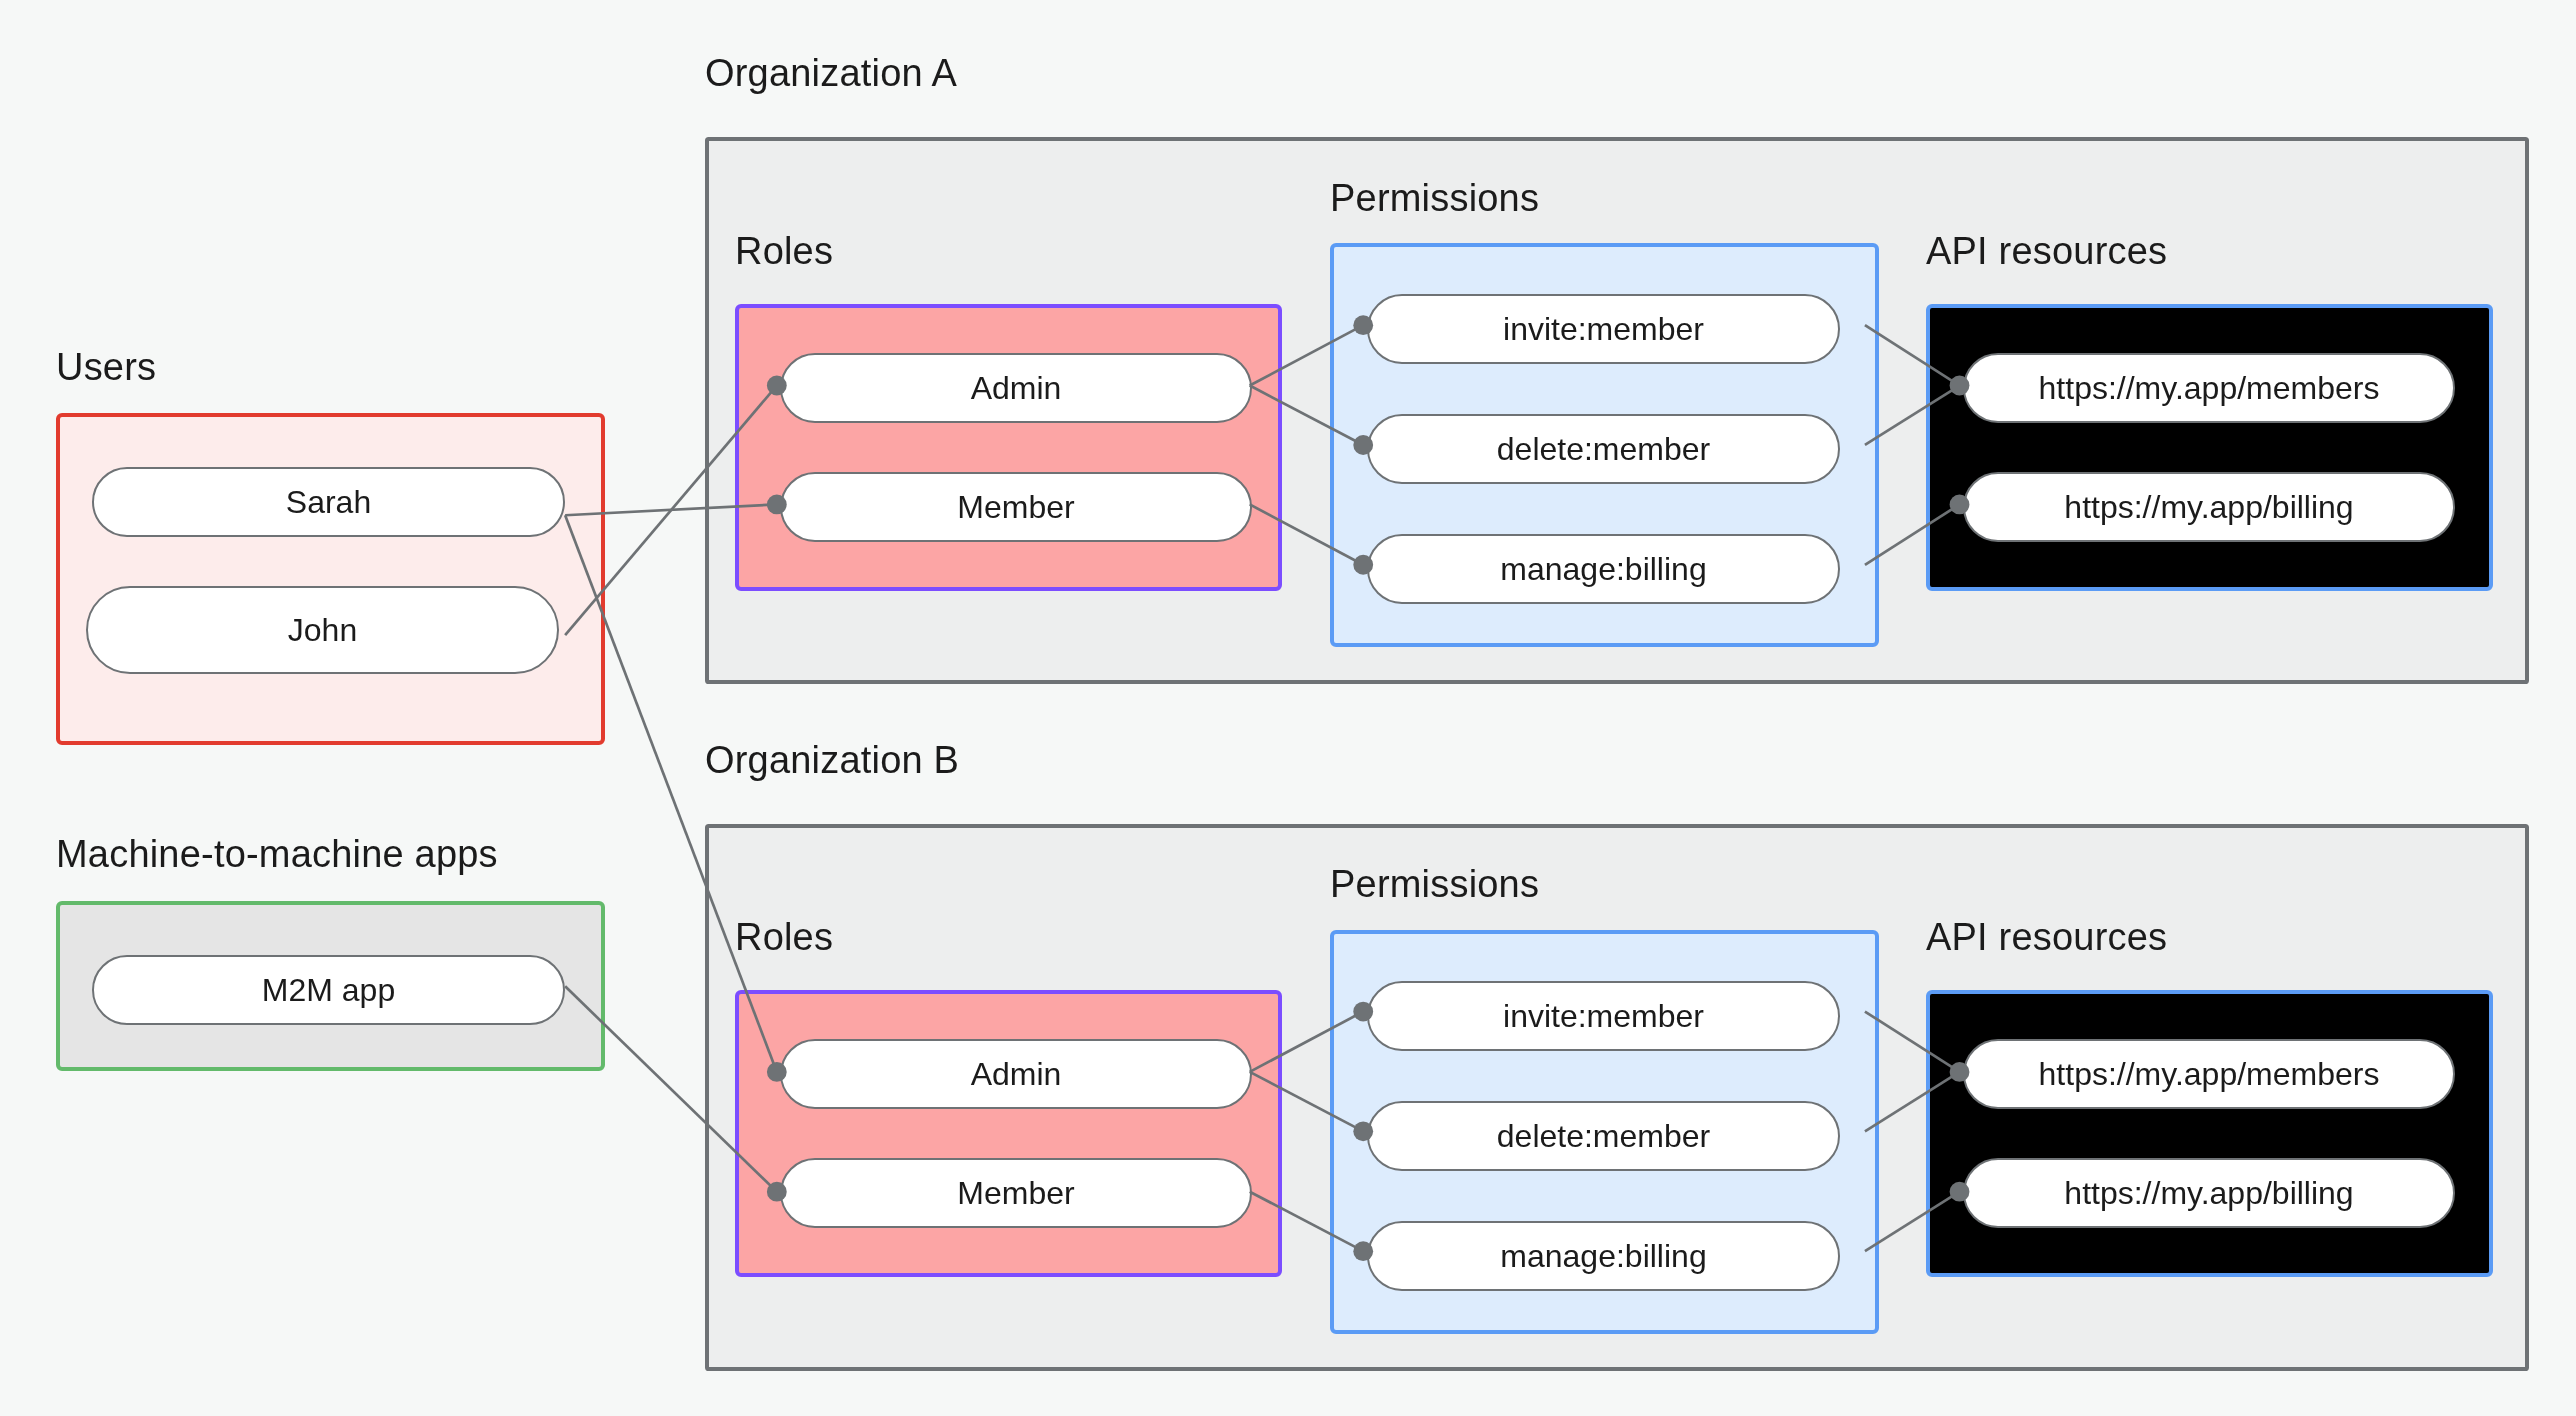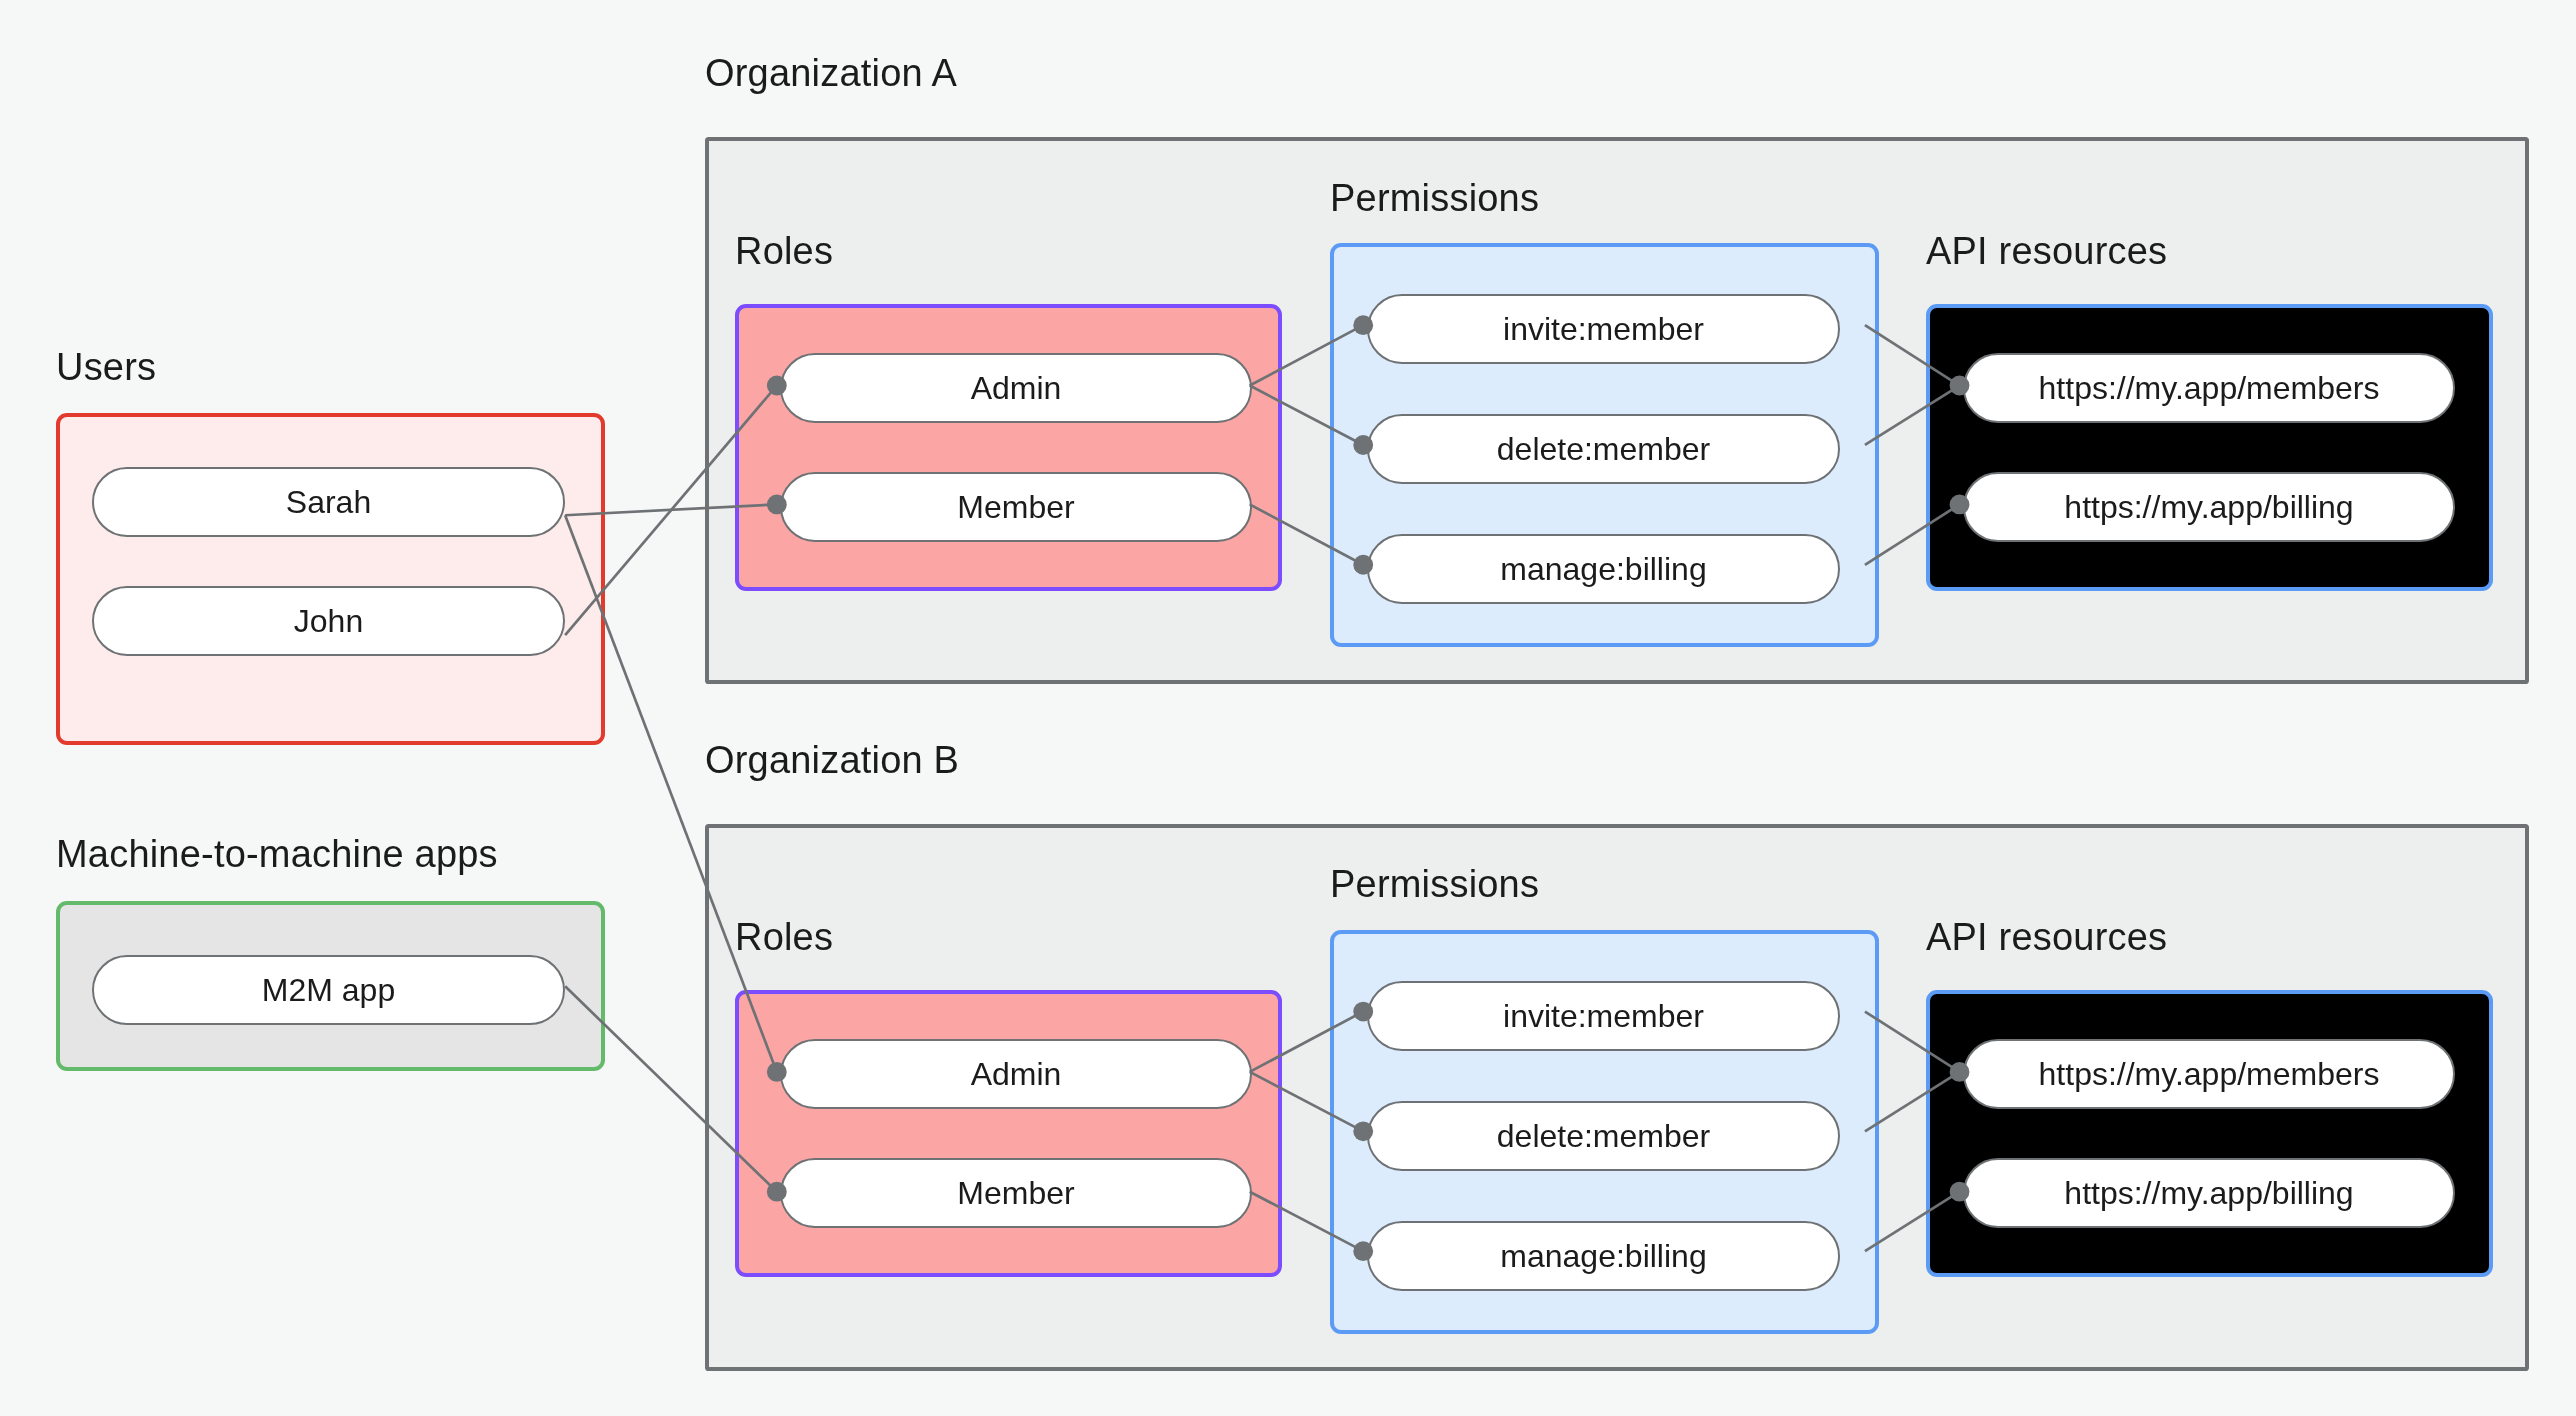--- a/index.html
+++ b/index.html
@@ -36,21 +36,21 @@
   }
   .org-box {
     position: absolute;
     background: #edeeee;
     border: 4.5px solid #6e7275;
     border-radius: 3.6px;
     z-index: 1;
   }
   .zone {
     position: absolute;
-    border-radius: 11px;
+    border-radius: 6px;
     z-index: 2;
     text-decoration: underline;
   }
   .zone.users  { background: #fdeceb; border: 4.5px solid #e23b2e; }
   .zone.m2m    { background: #e5e5e5; border: 4.5px solid #63ba6b; }
   .zone.roles  { background: #fca5a5; border: 4.5px solid #7c4dff; }
   .zone.perms  { background: #ddecfd; border: 4.5px solid #5b9bf5; }
   .zone.apis   { background: #000000; border: 4.5px solid #5b9bf5; }
   .pill {
     position: absolute;
@@ -114,21 +114,21 @@
       <circle cx="1513" cy="1389" r="11"></circle>
       <circle cx="2175" cy="1190" r="11"></circle>
       <circle cx="2175" cy="1323" r="11"></circle>
     </g>
   </svg>
 
   <div class="grp-label" style="left:56px; top:338px;margin-top:8px;">Users</div>
 
   <div class="zone users" style="left:56px; top:413px; width:541px; height:324px;">
     <div class="pill" style="left:32px; top:50px; width:473px; height:70px;">Sarah</div>
-    <div class="pill" style="left:32px; top:169px; width:473px; height:70px;">John</div>
+    <div class="pill" style="left:26px; top:169px; width:473px; height:88px;">John</div>
   </div>
 
   <div class="grp-label" style="left:56px; top:833px;">Machine-to-machine apps</div>
 
   <div class="zone m2m" style="left:56px; top:901px; width:541px; height:162px;">
     <div class="pill" style="left:32px; top:50px; width:473px; height:70px;">M2M app</div>
   </div>
 
   <div class="grp-label" style="left:705px; top:52px;">Organization A</div>
 

